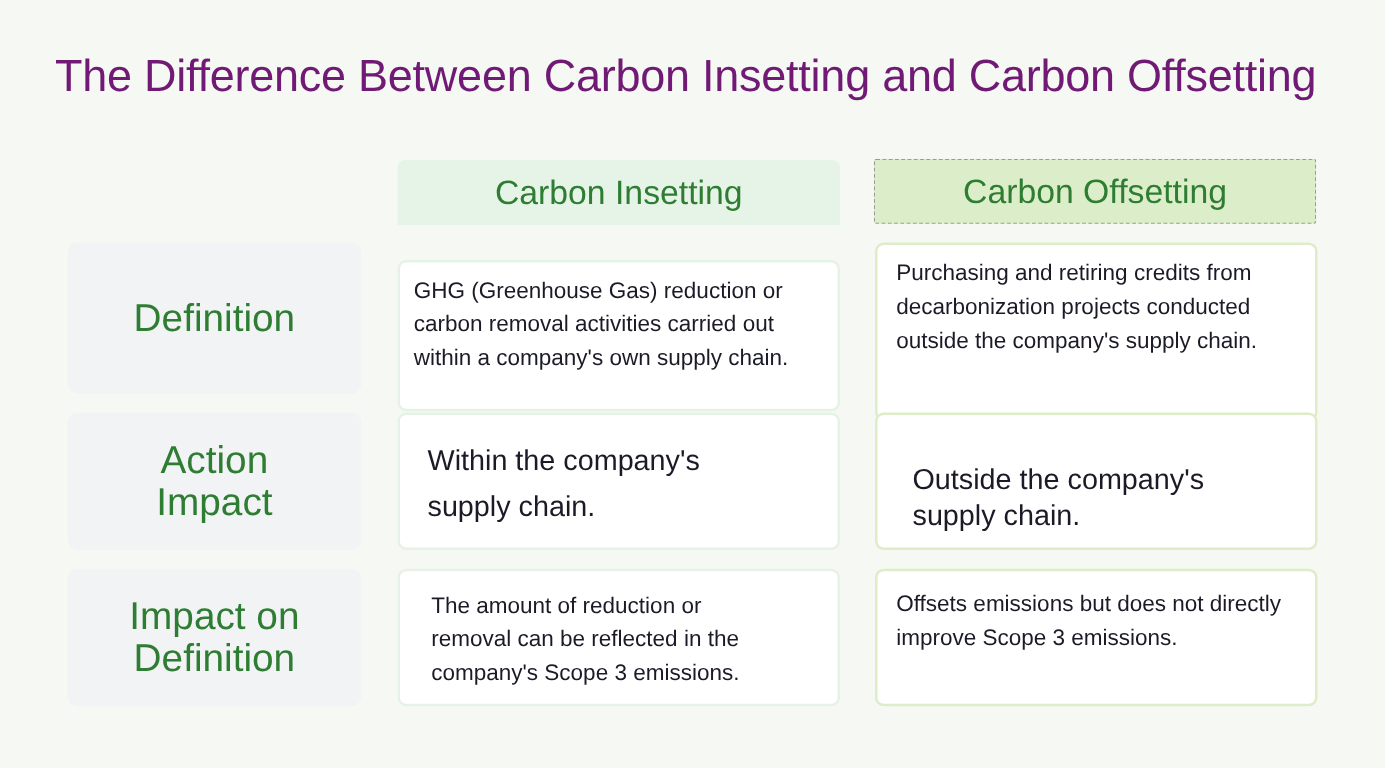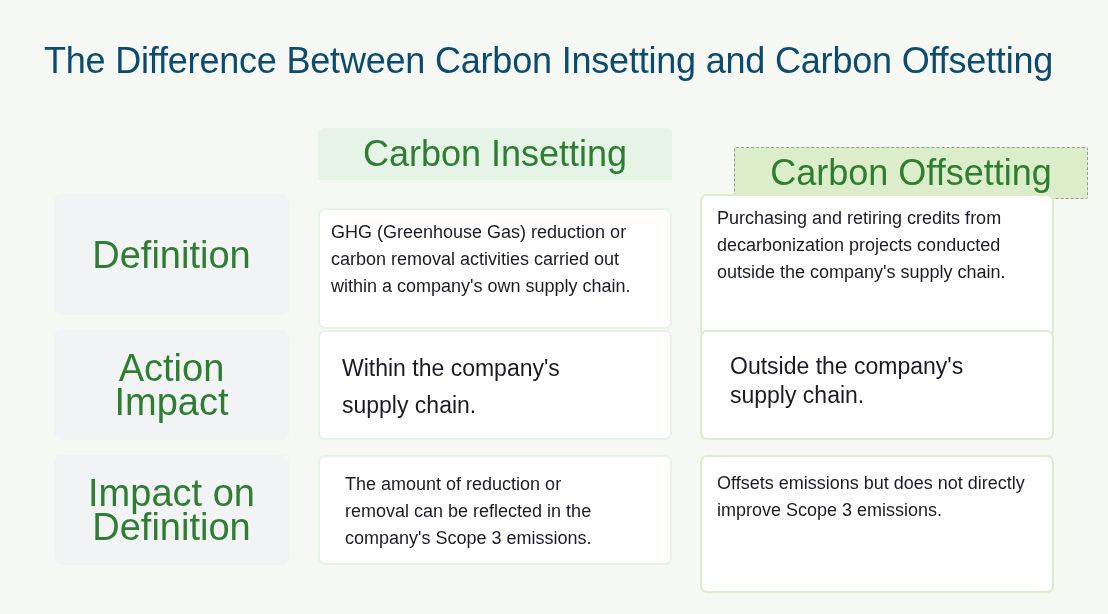--- a/index.html
+++ b/index.html
@@ -4,41 +4,40 @@
 <style>
   html, body { margin: 0; padding: 0; }
   body {
     width: 1108px; height: 614px; overflow: hidden;
     background: #f6f8f4;
     font-family: "Liberation Sans", "DejaVu Sans", sans-serif;
     position: relative;
   }
   .title {
     position: absolute; left: 44px; top: 40px; width: 1060px;
-    font-size: 36px; color: #0c4a6e; white-space: nowrap; letter-spacing: -0.2px;
+    font-size: 36px; color: #701a75; white-space: nowrap; letter-spacing: -0.2px;
   }
   .col-head {
     position: absolute; display: flex; align-items: center; justify-content: center;
-    font-size: 36px; color: #2e7d32;
+    font-size: 27px; color: #2e7d32;
   }
   .col-head.insetting {
     left: 318px; top: 128px; width: 354px; height: 52px;
     background: #e6f4e7; border-radius: 6px 6px 0 0;
   }
   .col-head.offsetting {
-    left: 734px; top: 127px; width: 354px; height: 52px;
+    left: 699px; top: 127px; width: 354px; height: 52px;
     background: #dceec9; border: 1px dashed #9a9a9a; border-radius: 2px;
     box-sizing: border-box;
-    margin-top: 20px;
   }
   .row-label {
     position: absolute; left: 54px; width: 235px;
     background: #f1f3f5; border-radius: 8px;
     display: flex; align-items: center; justify-content: center; text-align: center;
-    color: #2e7d32; font-size: 38px; line-height: 34px;
+    color: #2e7d32; font-size: 31px; line-height: 34px;
   }
   .cell {
     position: absolute; background: #ffffff; border-radius: 7px; box-sizing: border-box;
     color: #1b1b28; font-size: 18px; line-height: 27px;
   }
   .cell.ins { left: 318px; width: 354px; border: 2px solid #e5f3e6; }
   .cell.off { left: 700px; width: 354px; border: 2px solid #dcedc8; }
   .cell.big { font-size: 23px; line-height: 37px; }
 </style>
 </head>
@@ -48,17 +47,17 @@
 
 <div class="col-head insetting">Carbon Insetting</div>
 <div class="col-head offsetting">Carbon Offsetting</div>
 
 <div class="row-label" style="top:194px;height:121px;">Definition</div>
 <div class="cell ins" style="top:208px;height:121px;padding:9px 14px 0 11px;">GHG (Greenhouse Gas) reduction or carbon removal activities carried out within a company's own supply chain.</div>
 <div class="cell off" style="top:194px;height:143px;padding:9px 14px 0 15px;">Purchasing and retiring credits from decarbonization projects conducted outside the company's supply chain.</div>
 
 <div class="row-label" style="top:330px;height:110px;padding:0 60px;box-sizing:border-box;">Action Impact</div>
 <div class="cell ins big" style="top:330px;height:110px;padding:18px 60px 0 22px;">Within the company's supply chain.</div>
-<div class="cell off big" style="top:330px;height:110px;padding:20px 60px 0 28px;line-height:29px;">Outside the company's supply chain.</div>
+<div class="cell off big" style="top:330px;height:110px;padding:37px 60px 0 28px;line-height:29px;">Outside the company's supply chain.</div>
 
 <div class="row-label" style="top:455px;height:110px;padding:0 30px;box-sizing:border-box;">Impact on Definition</div>
 <div class="cell ins" style="top:455px;height:110px;padding:14px 50px 0 25px;">The amount of reduction or removal can be reflected in the company's Scope 3 emissions.</div>
-<div class="cell off" style="top:455px;height:138px;padding:13px 14px 0 15px;">Offsets emissions but does not directly improve Scope 3 emissions.</div>
+<div class="cell off" style="top:455px;height:110px;padding:13px 14px 0 15px;">Offsets emissions but does not directly improve Scope 3 emissions.</div>
 
 </body></html>

